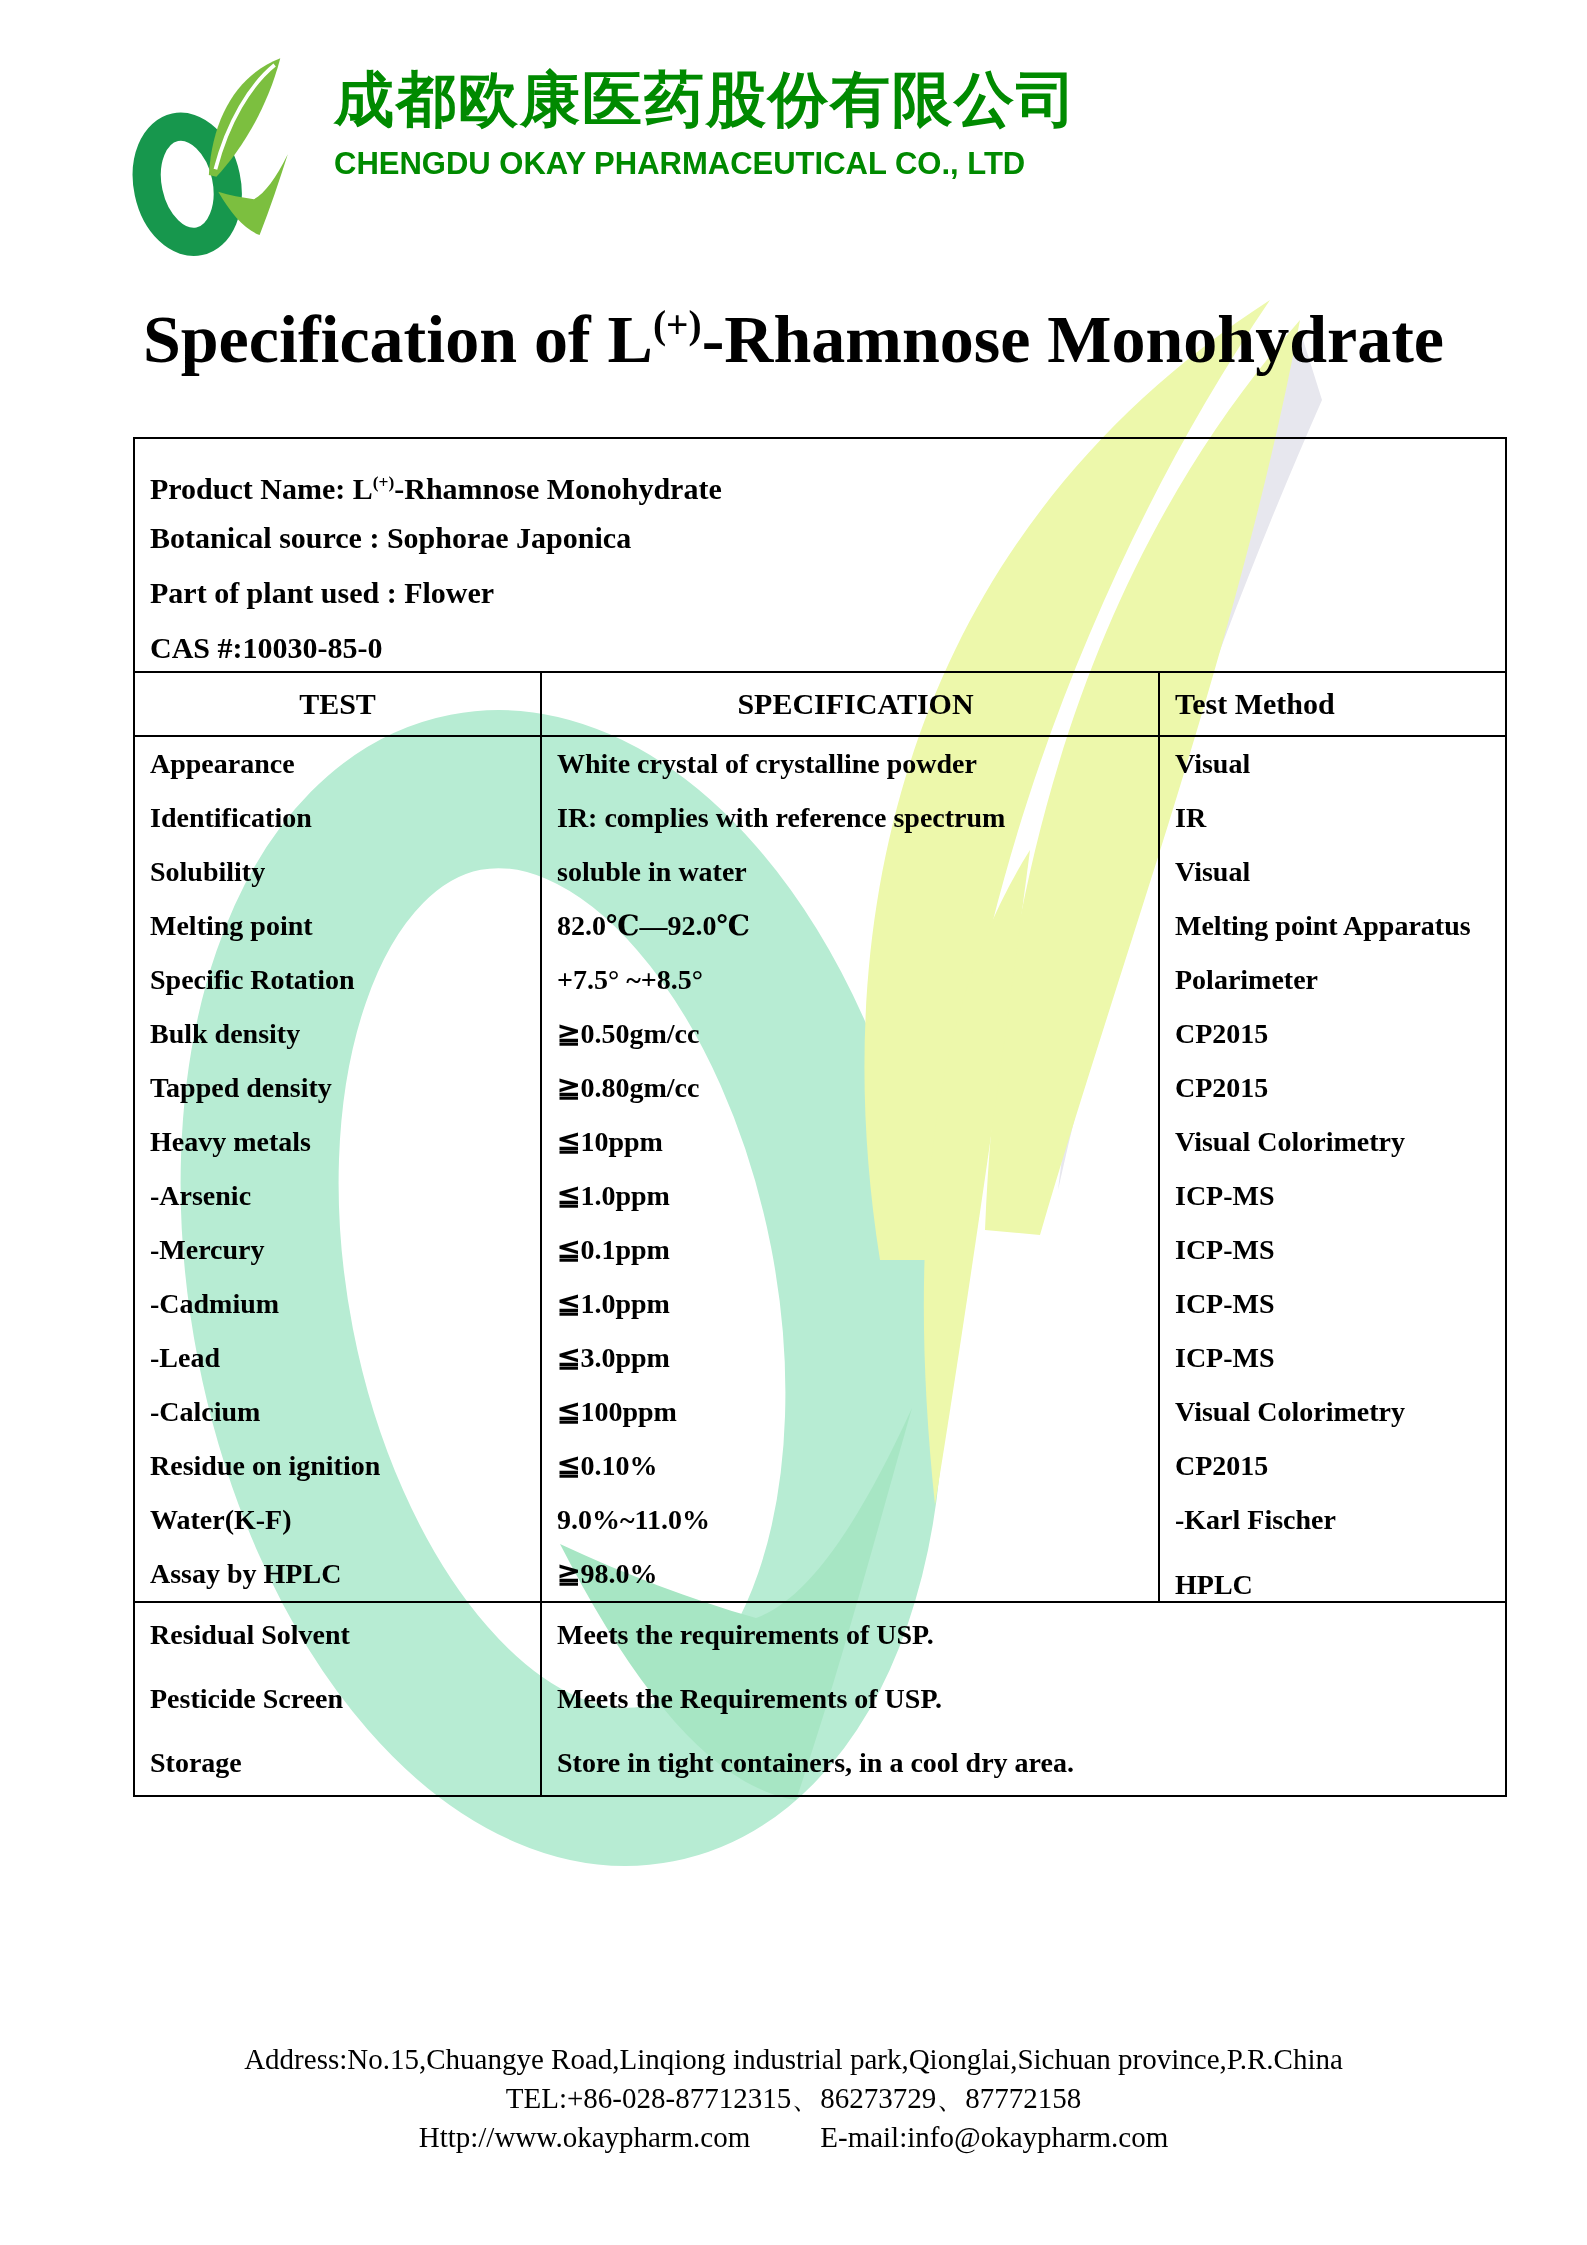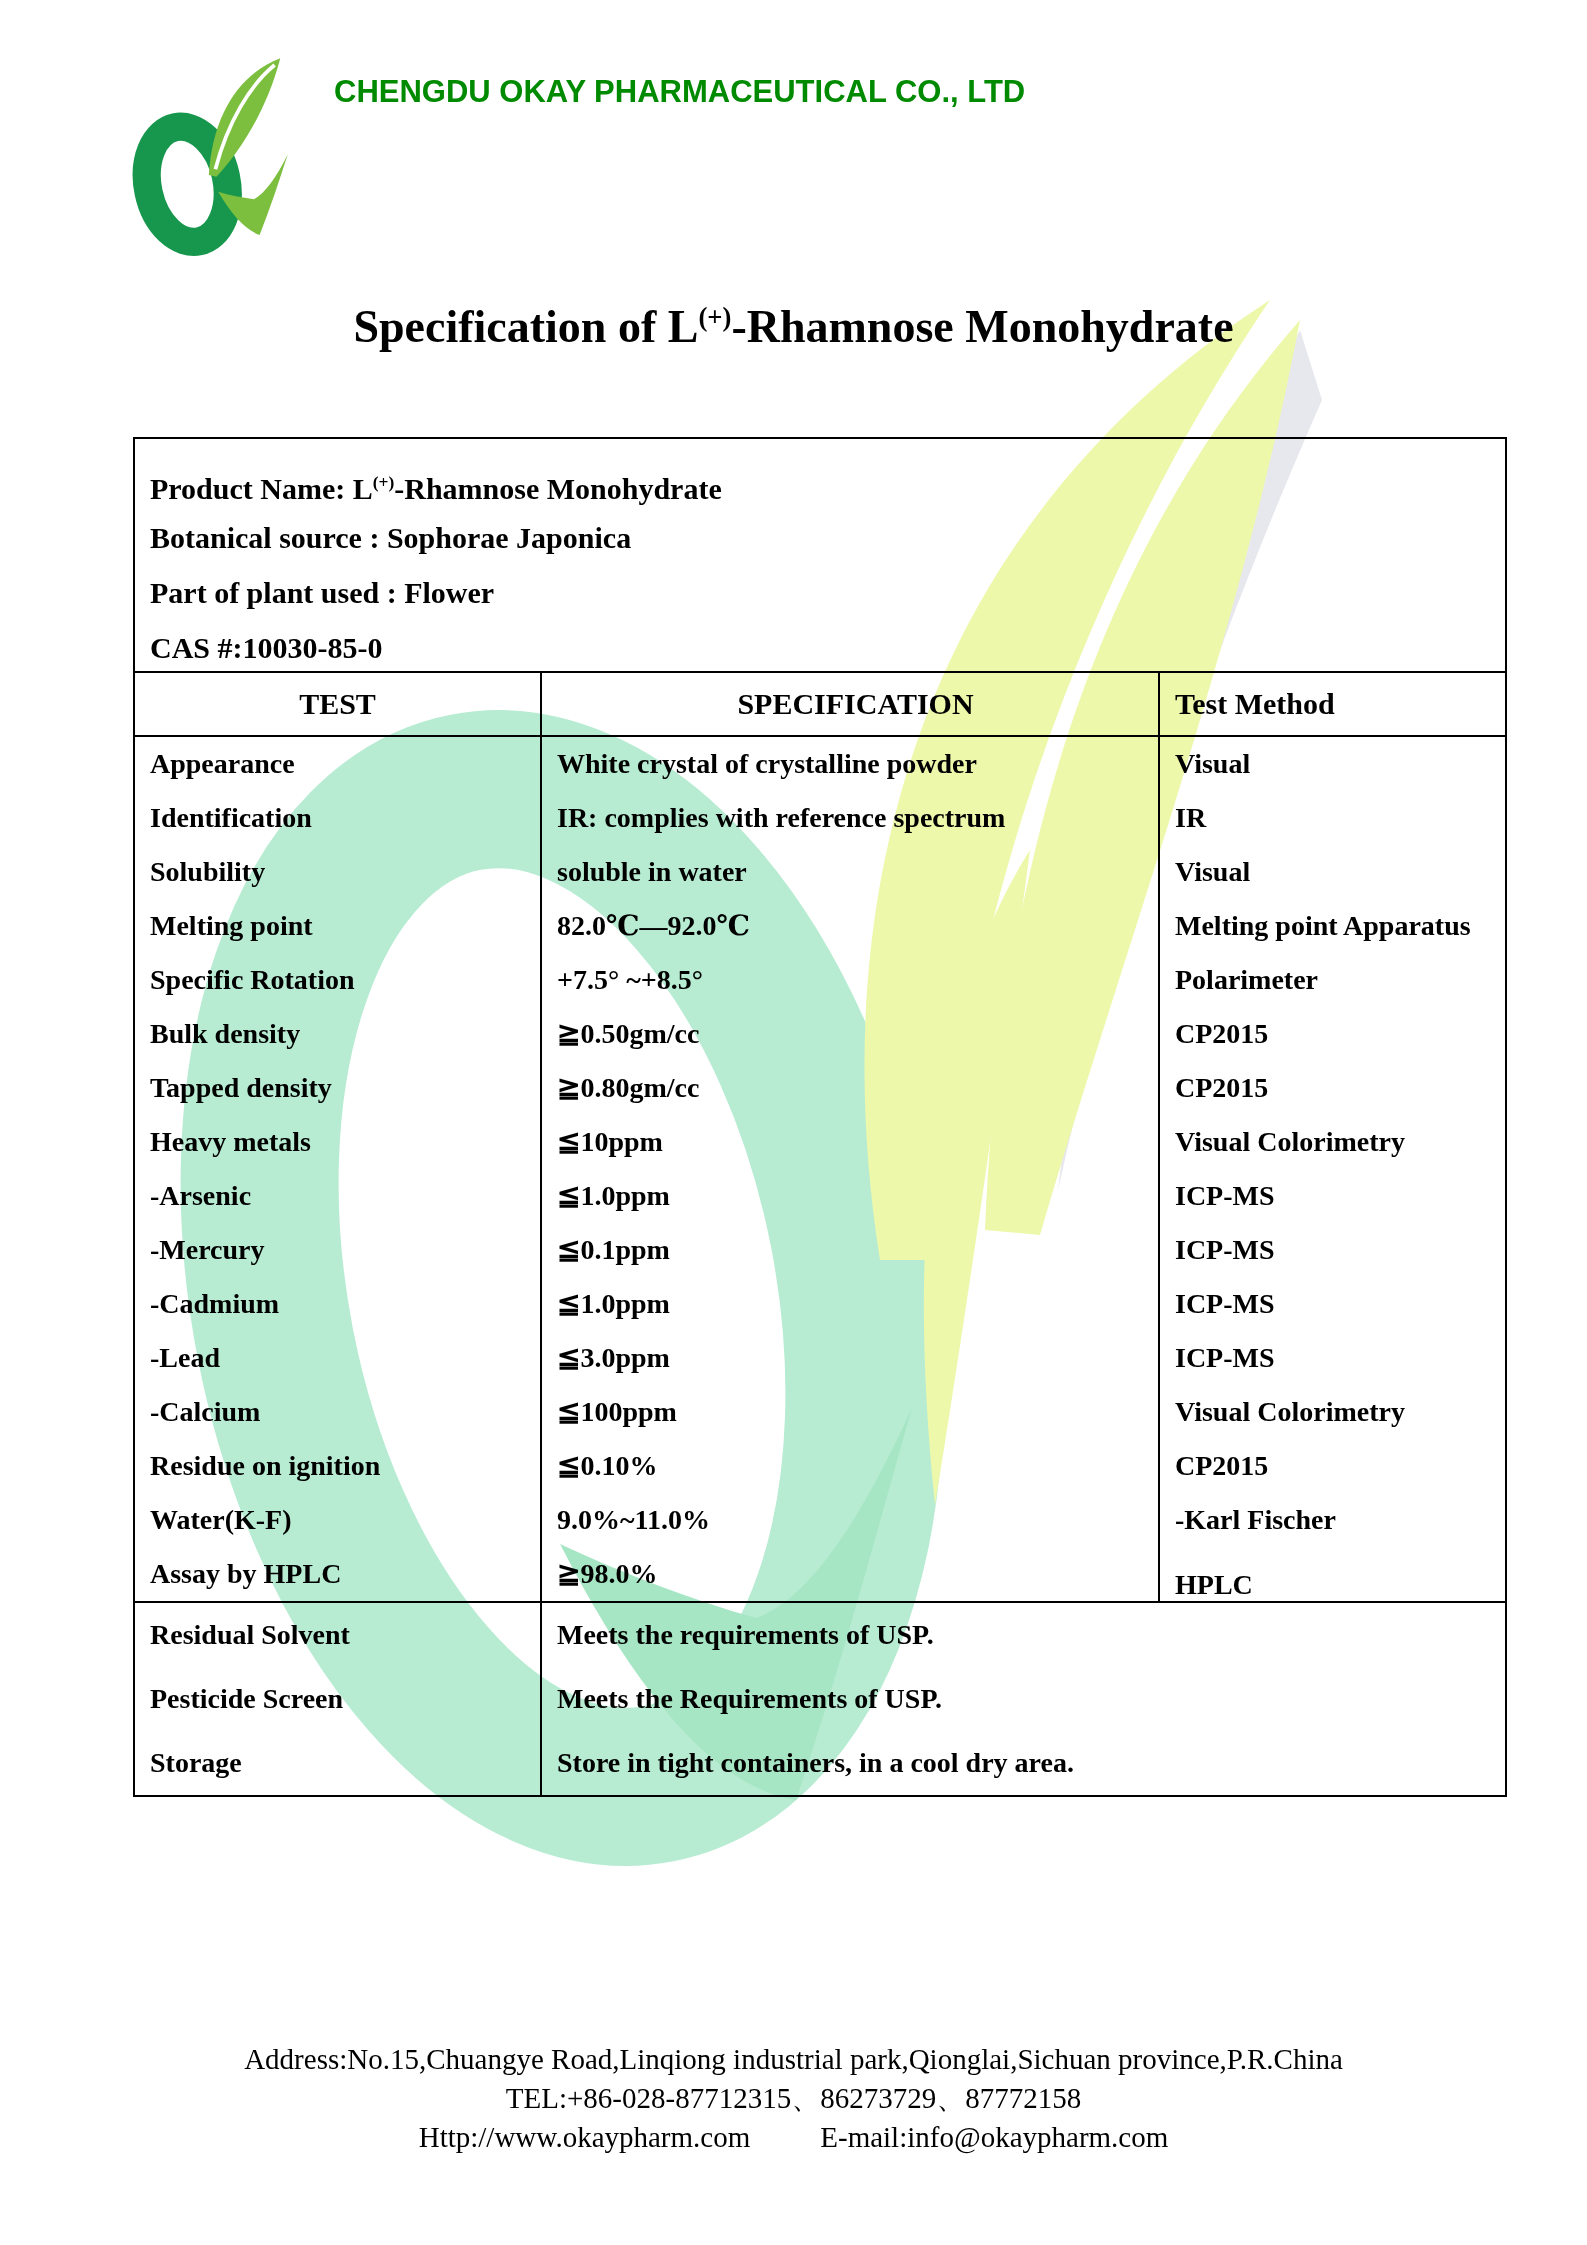--- a/index.html
+++ b/index.html
@@ -14,21 +14,21 @@
   .wm-leaf{fill:var(--wm_leaf);}
   .wm-shadow{fill:#e7e7ee;}
   .wm-check{fill:var(--wm_check);}
   
   .logo-row{left:128px;top:52px;display:flex;align-items:flex-start;}
   .logo-icon{width:188px;height:212px;flex:0 0 auto;}
   .logo-text{margin-left:18px;padding-top:12px;font-family:"Liberation Sans","DejaVu Sans",sans-serif;}
   .company-zh{font-size:60px;font-weight:bold;color:var(--brand_green);letter-spacing:2px;line-height:72px;white-space:nowrap;}
   .company-en{font-size:31px;font-weight:bold;color:var(--brand_green);line-height:40px;margin-top:8px;white-space:nowrap;}
   
-  .doc-title{left:0;top:300px;width:1587px;text-align:center;font-size:46px;font-weight:bold;white-space:nowrap;}
+  .doc-title{left:0;top:300px;width:1587px;text-align:center;font-size:68px;font-weight:bold;white-space:nowrap;}
   .doc-title sup,.pn sup{font-size:58%;vertical-align:super;font-weight:bold;}
   
   .spec-box{left:133px;top:437px;width:1370px;border:2px solid #000;background:transparent;}
   .info-box{height:234px;border-bottom:2px solid #000;padding:16px 0 0 15px;box-sizing:border-box;}
   .info-line{height:55px;line-height:55px;font-size:30px;font-weight:bold;white-space:nowrap;}
   .thead{height:62px;border-bottom:2px solid #000;display:flex;align-items:center;font-weight:bold;font-size:30px;}
   .c1{width:405px;box-sizing:border-box;flex:0 0 auto;}
   .c2{width:618px;border-left:2px solid #000;box-sizing:border-box;flex:0 0 auto;padding-left:11px;}
   .c3{flex:1 1 auto;border-left:2px solid #000;box-sizing:border-box;}
   .cx{flex:1 1 auto;border-left:2px solid #000;box-sizing:border-box;}
@@ -61,20 +61,21 @@
 </svg>
 
 <div class="layer logo-row">
   <svg class="logo-icon" viewBox="0 0 200 220" aria-hidden="true">
     <ellipse cx="63" cy="138" rx="42" ry="62" fill="none" stroke="var(--logo_green)" stroke-width="30" transform="rotate(-12 63 138)"></ellipse>
     <path d="M 86 128 C 90 62 120 20 162 4 C 148 58 120 102 94 130 Z" fill="var(--logo_leaf)"></path>
     <path d="M 93 122 C 106 72 130 32 156 11" fill="none" stroke="#ffffff" stroke-width="4"></path>
     <path d="M 96 146 C 110 170 124 186 140 192 C 151 164 161 134 170 106 C 157 132 146 147 134 154 C 121 152 108 150 96 146 Z" fill="var(--logo_leaf)"></path>
   </svg>
   <div class="logo-text">
+    <div class="company-zh">成都欧康医药股份有限公司</div>
     <div class="company-en">CHENGDU OKAY PHARMACEUTICAL CO., LTD</div>
   </div>
 </div>
 
 <div class="layer doc-title"><span>Specification of L</span><sup>(+)</sup><span>-Rhamnose Monohydrate</span></div>
 
 <div class="layer spec-box">
 
   <div class="info-box">
     <div class="info-line pn"><span>Product Name: </span><span>L</span><sup>(+)</sup><span>-Rhamnose Monohydrate</span></div>

